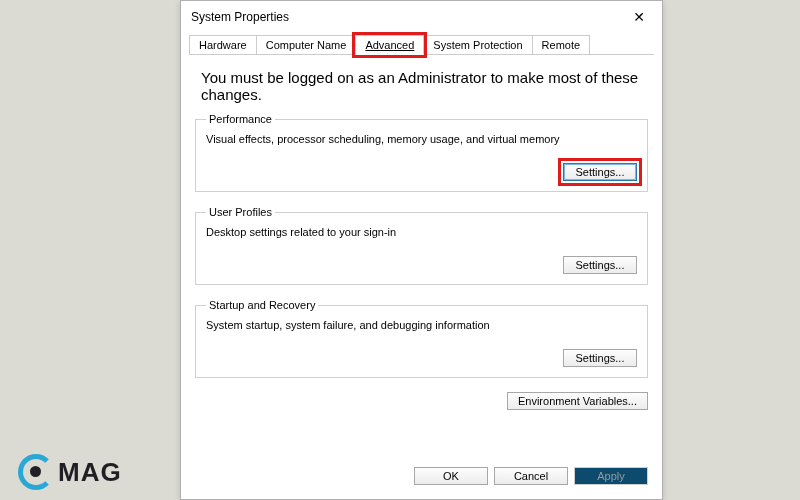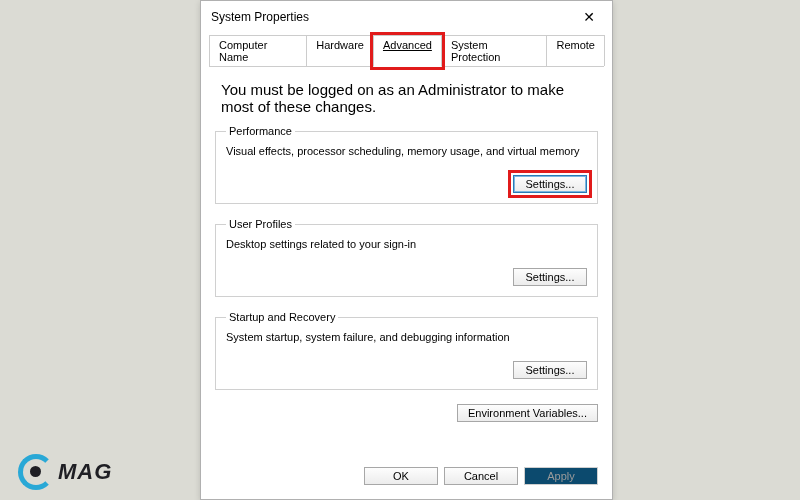--- a/index.html
+++ b/index.html
@@ -7,23 +7,23 @@
       width: 800px;
       height: 500px;
       background: #dbdbd4;
       font-family: "Segoe UI", Tahoma, sans-serif;
       font-size: 11px;
       position: relative;
       overflow: hidden;
     }
     .window {
       position: absolute;
-      left: 200px;
+      left: 180px;
       top: 0;
-      width: 413px;
+      width: 483px;
       height: 500px;
       background: #fff;
       border: 1px solid #b0b0b0;
       box-shadow: 0 2px 6px rgba(0,0,0,0.15);
     }
     .titlebar {
       display: flex;
       justify-content: space-between;
       align-items: center;
       padding: 6px 8px 8px 10px;
@@ -151,40 +151,39 @@
     .logo-dot {
       position: absolute;
       width: 11px;
       height: 11px;
       background: #1f1f24;
       border-radius: 50%;
       top: 12px;
       left: 12px;
     }
     .logo-text {
-      font-size: 22px;
+      font-size: 26px;
       font-weight: 700;
       letter-spacing: 1px;
       color: #1f1f24;
       font-family: Arial, sans-serif;
-      font-style: italic;
     }
   </style>
 </head>
 <body>
 
 <div class="window">
   <div class="titlebar">
     <span>System Properties</span>
     <span class="close-btn">✕</span>
   </div>
 
   <div class="tabs">
+    <div class="tab">Hardware</div>
     <div class="tab">Computer Name</div>
-    <div class="tab">Hardware</div>
     <div class="tab active highlighted">Advanced</div>
     <div class="tab">System Protection</div>
     <div class="tab">Remote</div>
   </div>
 
   <div class="content">
     <div class="admin-note">You must be logged on as an Administrator to make most of these changes.</div>
 
     <fieldset class="group">
       <legend>Performance</legend>

